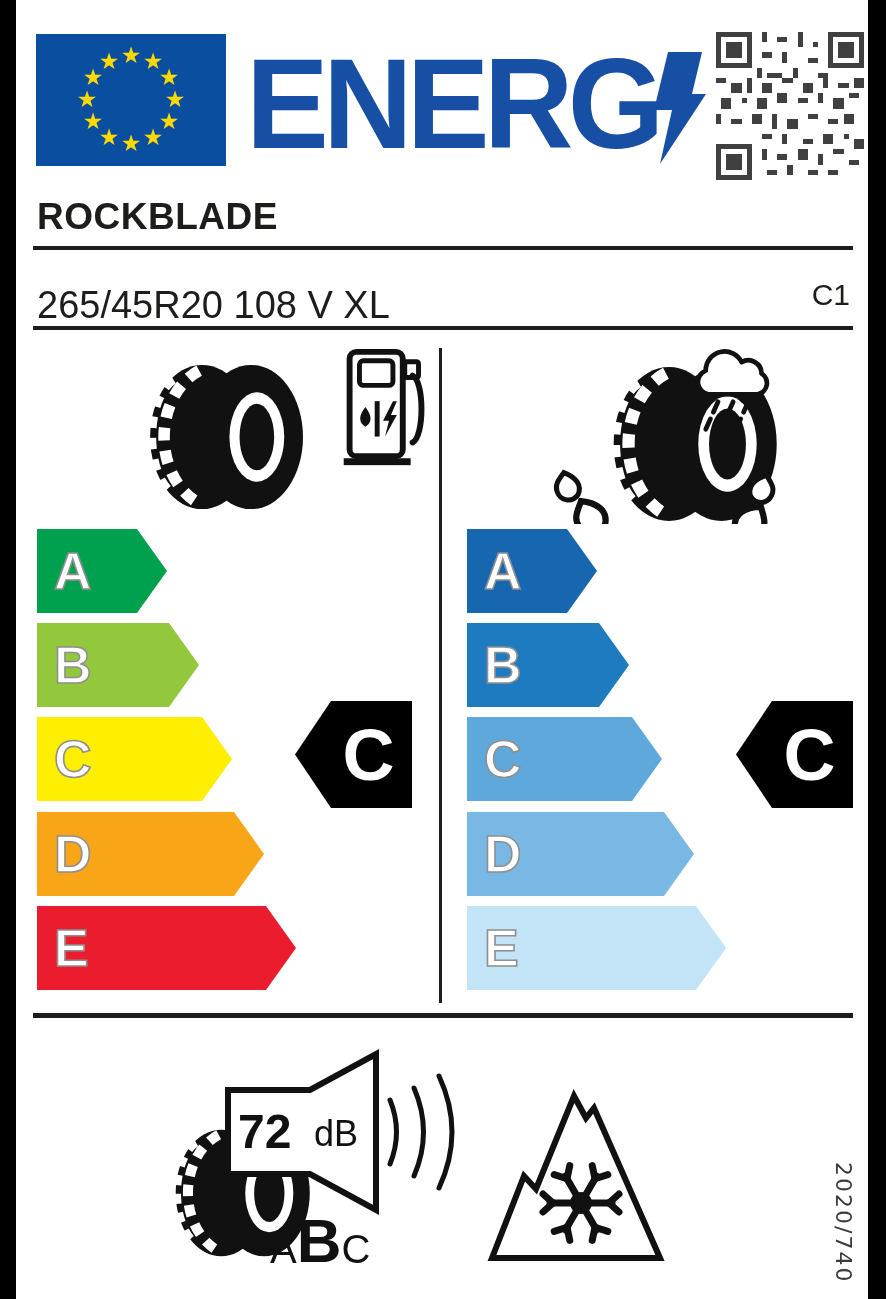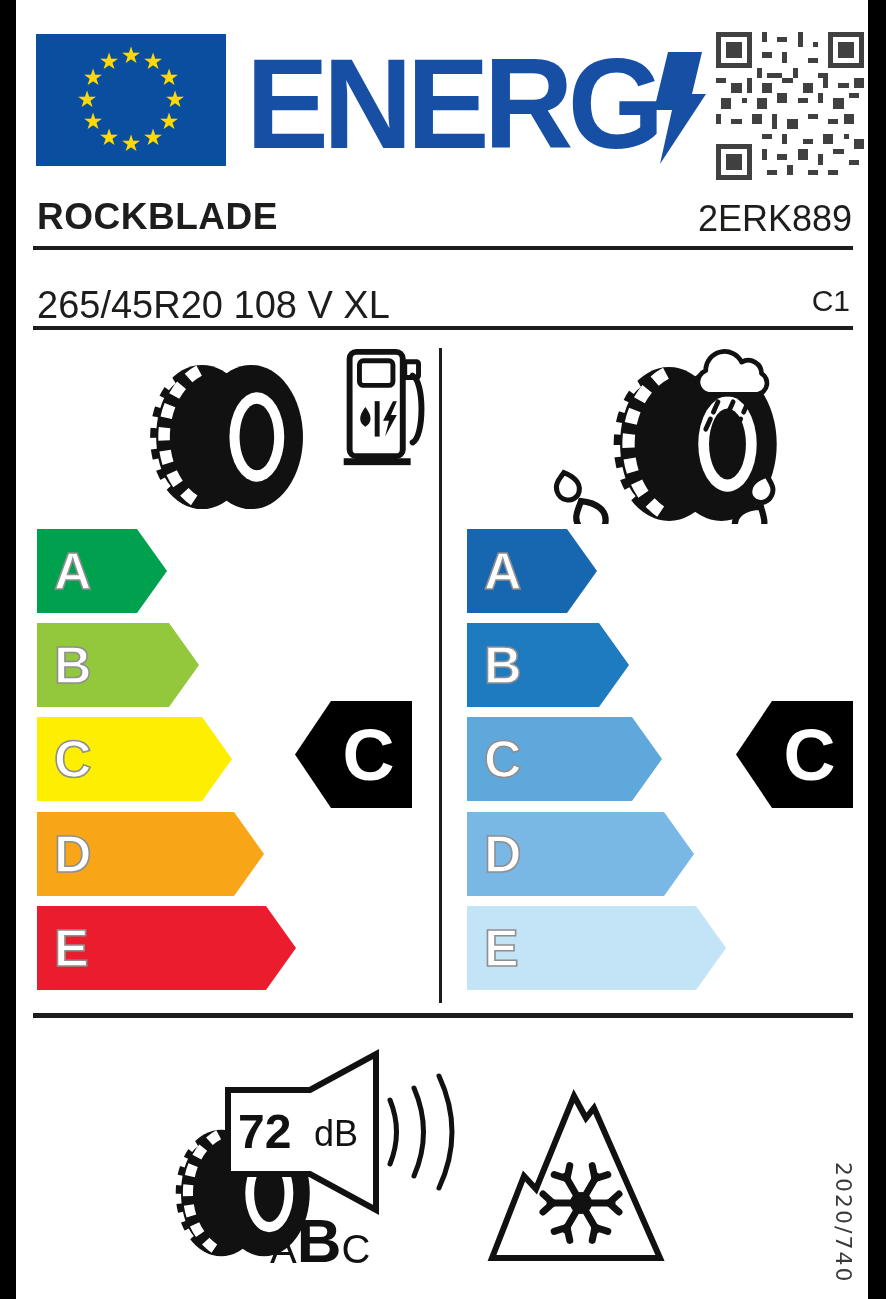--- a/index.html
+++ b/index.html
@@ -20,21 +20,21 @@
   }
   #energ-bolt{left:652px; top:52px; width:54px; height:112px;}
   #qr-code{left:716px; top:32px; width:148px; height:148px;}
 
   
   #brand{left:37px; top:196px; font-size:37px; font-weight:bold; letter-spacing:.5px;}
   #article-code{right:34px; top:198px; font-size:36px;}
   .hline{left:33px; width:820px; background:#1D1D1B;}
   #hr1{top:246px; height:4px;}
   #tire-size{left:37px; top:284px; font-size:38px;}
-  #vehicle-class{right:36px; top:284px; font-size:30px;}
+  #vehicle-class{right:36px; top:278px; font-size:30px;}
   #hr2{top:326px; height:4px;}
   #hr3{top:1013px; height:5px;}
   #divider{left:439px; top:348px; width:3px; height:655px; background:#1D1D1B;}
 
   
   .scale-arrow{
     position:absolute; height:84px;
     clip-path:polygon(0 0, calc(100% - 30px) 0, 100% 50%, calc(100% - 30px) 100%, 0 100%);
     filter:drop-shadow(0 0 1px #777);
   }
@@ -166,21 +166,20 @@
         <rect x="23" y="23" width="2" height="1"></rect>
         <rect x="26" y="25" width="2" height="1"></rect>
       <rect x="10" y="27" width="2" height="1"></rect>
         <rect x="14" y="26" width="1" height="2"></rect>
         <rect x="18" y="27" width="2" height="1"></rect>
         <rect x="22" y="27" width="2" height="1"></rect>
     </g>
   </svg>
 
   <div class="abs" id="brand">ROCKBLADE</div>
-  <div class="abs" id="article-code">2ERK889</div>
   <div class="abs hline" id="hr1"></div>
   <div class="abs" id="tire-size">265/45R20 108 V XL</div>
   <div class="abs" id="vehicle-class">C1</div>
   <div class="abs hline" id="hr2"></div>
 
   <svg width="0" height="0" style="position:absolute">
     <defs>
       <symbol id="tire" viewBox="0 0 136 104">
         <ellipse cx="50" cy="52" rx="36" ry="50" fill="#111"></ellipse>
         <ellipse cx="84" cy="52" rx="36" ry="50" fill="#111"></ellipse>

